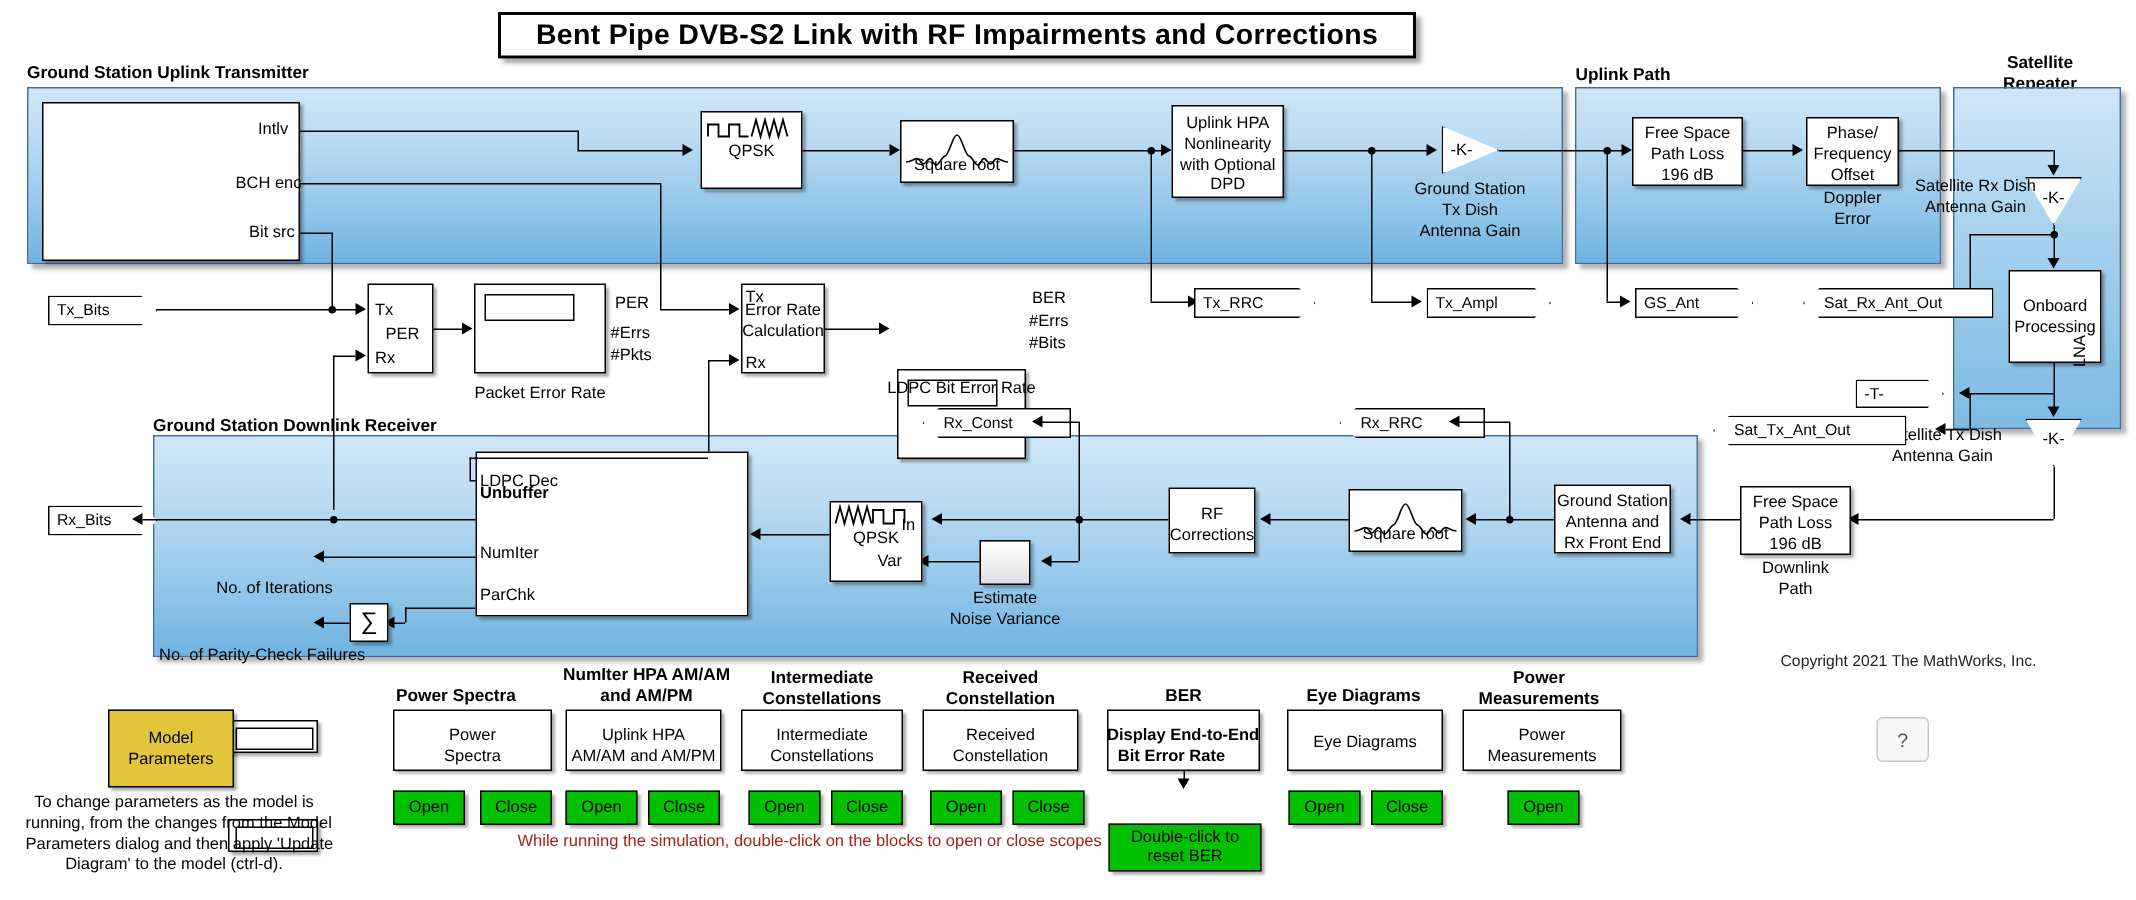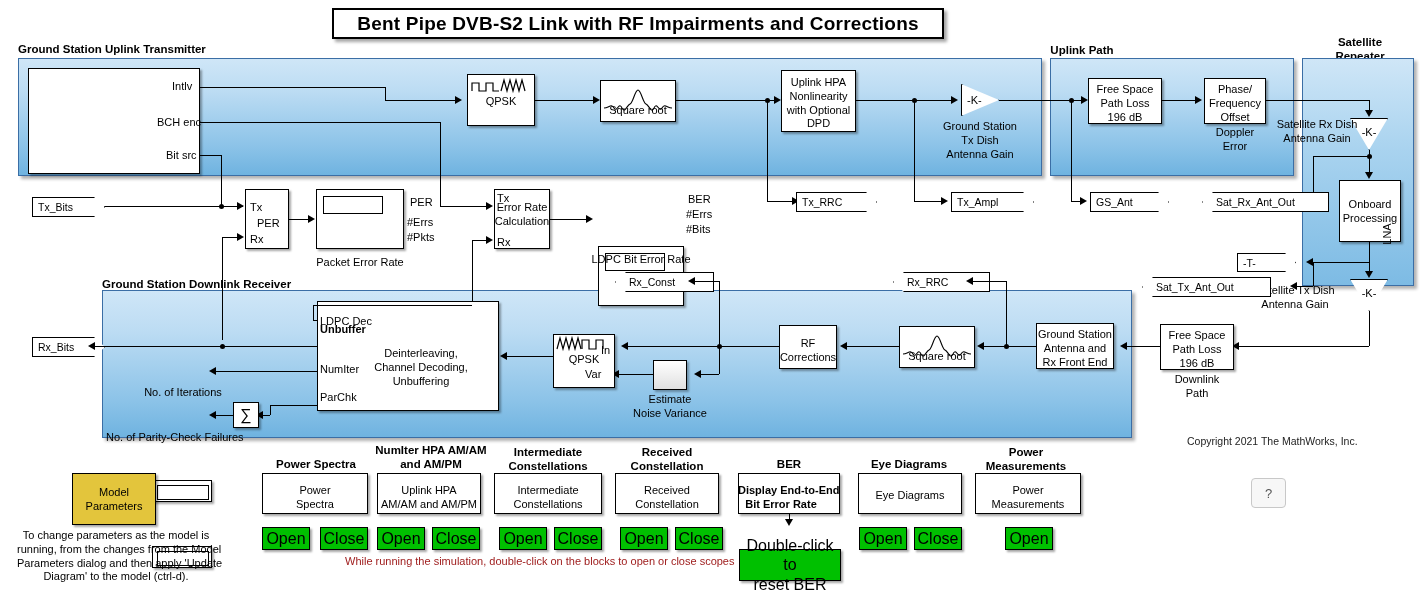--- a/index.html
+++ b/index.html
@@ -143,21 +143,21 @@
   .scope-title {
     position: absolute; font-weight: bold; font-size: 11.5px;
     text-align: center; line-height: 1.25;
   }
   .green-btn {
     position: absolute;
     background: #00c000;
     border: 1px solid #000;
     box-shadow: 2px 2px 2px rgba(0,0,0,.35);
     display: flex; align-items: center; justify-content: center;
-    font-size: 16px; text-align: center; line-height: 1.2;
+    font-size: 11px; text-align: center; line-height: 1.2;
     color: #000;
     cursor: pointer;
   }
   .yellow-btn {
     position: absolute;
     background: #e3c53c;
     border: 1px solid #000;
     box-shadow: 2px 2px 2px rgba(0,0,0,.35);
     display: flex; align-items: center; justify-content: center;
     font-size: 11px; text-align: center; line-height: 1.3;
@@ -485,25 +485,20 @@
     </svg>
   </div>
   <div class="txt" style="left:601px; top:344px;">In</div>
   <div class="txt c" style="left:553px; top:353px; width:62px;">QPSK</div>
   <div class="txt" style="left:585px; top:368px;">Var</div>
 
   <div class="wire-h" style="left:506px; top:356px; width:47px;"></div>
   <div class="arr arr-l" style="left:500px; top:352px;"></div>
 
   <div class="abs blk" style="left:317px; top:301px; width:182px; height:110px;"></div>
-  <div class="txt c" style="left:351px; top:347px; width:140px;">
-    <span>Deinterleaving,</span><br>
-    <span>Channel Decoding,</span><br>
-    <span>Unbuffering</span>
-  </div>
   <div class="txt" style="left:320px; top:315px;">LDPC Dec</div>
   <div class="txt" style="left:320px; top:323px;font-weight:bold;">Unbuffer</div>
   <div class="txt" style="left:320px; top:363px;">NumIter</div>
   <div class="txt" style="left:320px; top:391px;">ParChk</div>
 
   <div class="wire-h" style="left:313px; top:320px; width:4px;"></div>
   <div class="wire-v" style="left:313px; top:305px; height:15px;"></div>
   <div class="wire-h" style="left:313px; top:305px; width:159px;"></div>
 
   <div class="wire-h" style="left:95px; top:346px; width:222px;"></div>
@@ -537,21 +532,21 @@
       <span>Parameters</span>
     </div>
   </div>
   <div class="txt c" style="left:17px; top:529px; width:198px;">
     <span>To change parameters as the model is</span><br>
     <span>running, from the changes from the Model</span><br>
     <span>Parameters dialog and then apply 'Update</span><br>
     <span>Diagram' to the model (ctrl-d).</span>
   </div>
 
-  <div class="scope-title" style="left:252px; top:457px; width:128px;">Power Spectra</div>
+  <div class="scope-title" style="left:240px; top:457px; width:128px;">Power Spectra</div>
   <div class="abs blk" style="left:262px; top:473px; width:106px; height:41px;"></div>
   <div class="txt c" style="left:262px; top:484px; width:106px;">
     <span>Power</span><br>
     <span>Spectra</span>
   </div>
   <div class="green-btn" style="left:262px; top:527px; width:46px; height:21px;">Open</div>
   <div class="green-btn" style="left:320px; top:527px; width:46px; height:21px;">Close</div>
 
   <div class="scope-title" style="left:368px; top:443px; width:126px;">NumIter HPA AM/AM</div>
   <div class="scope-title" style="left:368px; top:457px; width:126px;">and AM/PM</div>

